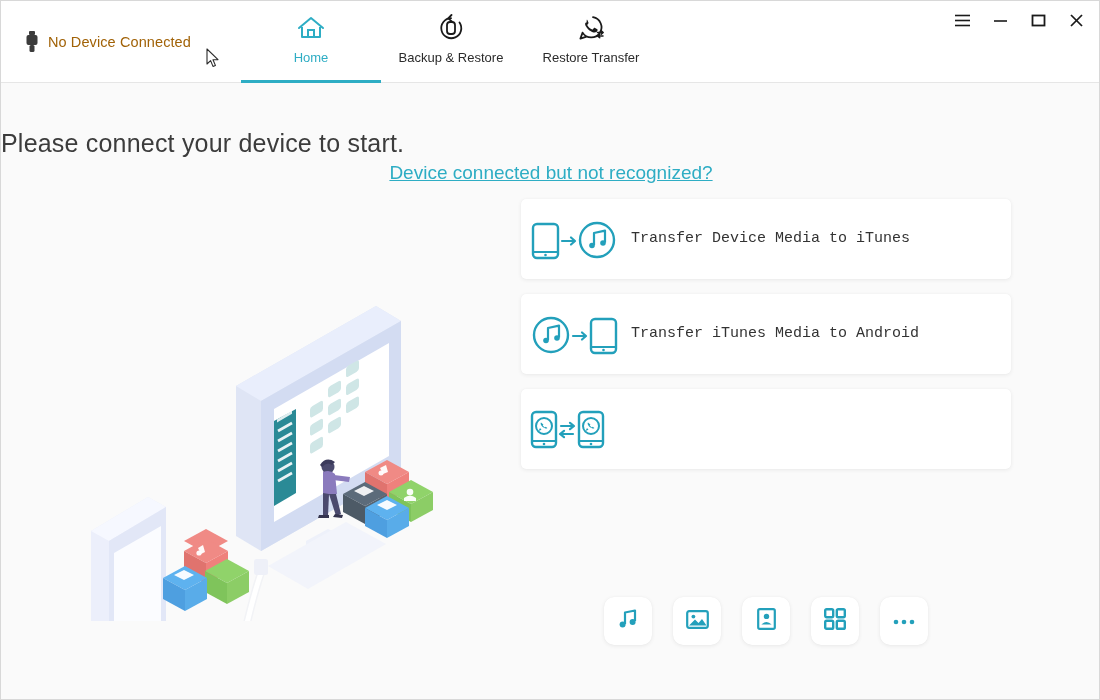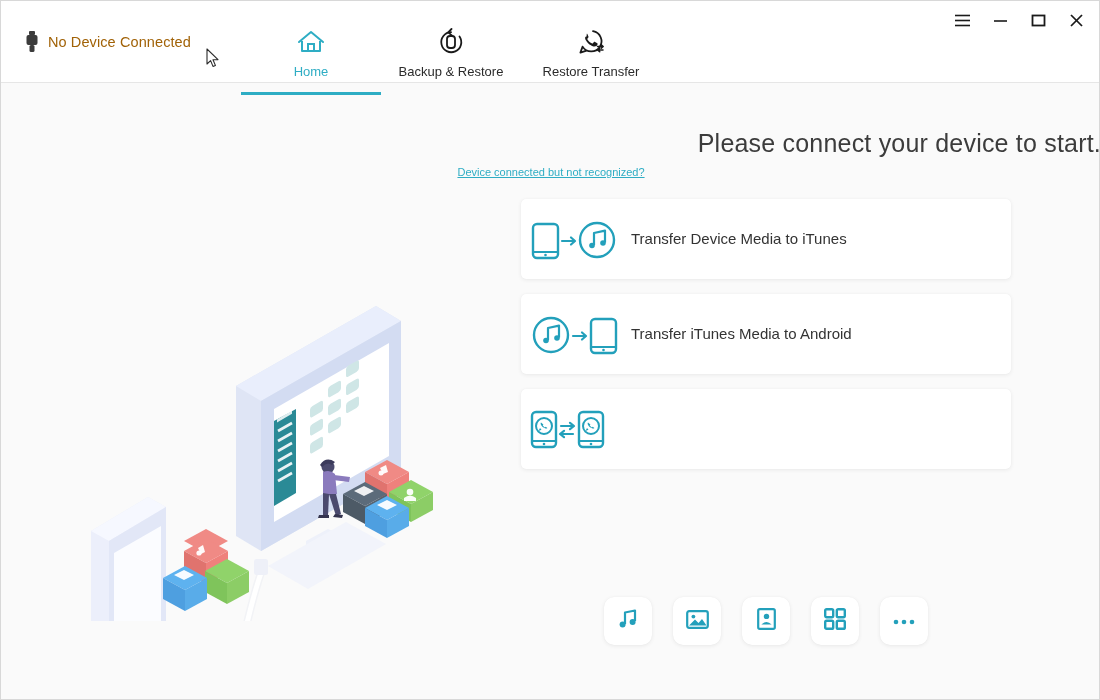--- a/index.html
+++ b/index.html
@@ -32,24 +32,24 @@
     font-size: 14.5px; color: #a16207; letter-spacing: .1px;
   }
   .plug-icon { width: 14px; height: 22px; display: block; }
 
   
   .tabs {
     position: absolute; left: 240px; top: 0;
     height: 82px; display: flex; align-items: flex-start;
   }
   .tab {
-    width: 140px; height: 94px;
+    width: 140px; height: 82px;
     display: flex; flex-direction: column;
     align-items: center; justify-content: flex-start;
-    padding-top: 24px;
+    padding-top: 10px;
     position: relative; cursor: pointer;
     background: transparent;
   }
   .tab .tico { height: 34px; display: flex; align-items: center; justify-content: center; }
   .tab .tlabel {
     margin-top: 5px; font-size: 13px; color: #2b2b2b; white-space: nowrap;
   }
   .tab.active .tlabel { color: #2eadc4; }
   .tab.active::after {
     content: ""; position: absolute; left: 0; bottom: 0;
@@ -63,34 +63,34 @@
   }
   .wc {
     width: 30px; height: 26px;
     display: flex; align-items: center; justify-content: center;
     cursor: pointer; color: #2b2b2b;
   }
 
   
   .headline {
     position: absolute; left: 0; top: 128px; width: 1100px;
-    text-align: right;
+    text-align: left;
     font-size: 25px; color: #3c3c3c; font-weight: 400; letter-spacing: .2px;
   }
   .sublink {
     position: absolute; left: 0; top: 161px; width: 1100px;
     text-align: center;
   }
   .sublink a {
-    font-size: 11px; color: #2eadc4; text-decoration: underline;
+    font-size: 19px; color: #2eadc4; text-decoration: underline;
     cursor: pointer;
   }
 
   
-  .cards { position: absolute; left: 520px; top: 198px; width: 490px; }
+  .cards { position: absolute; left: 520px; top: 198px; width: 490px; font-family: Liberation Mono, monospace; }
   .card {
     width: 490px; height: 80px; background: #ffffff;
     border-radius: 5px; margin-bottom: 15px;
     display: flex; align-items: center;
     box-shadow: 0 1px 4px rgba(0,0,0,.07), 0 0 1px rgba(0,0,0,.05);
     cursor: pointer;
   }
   .card .cico {
     width: 110px; min-width: 110px;
     display: flex; align-items: center; justify-content: center;

